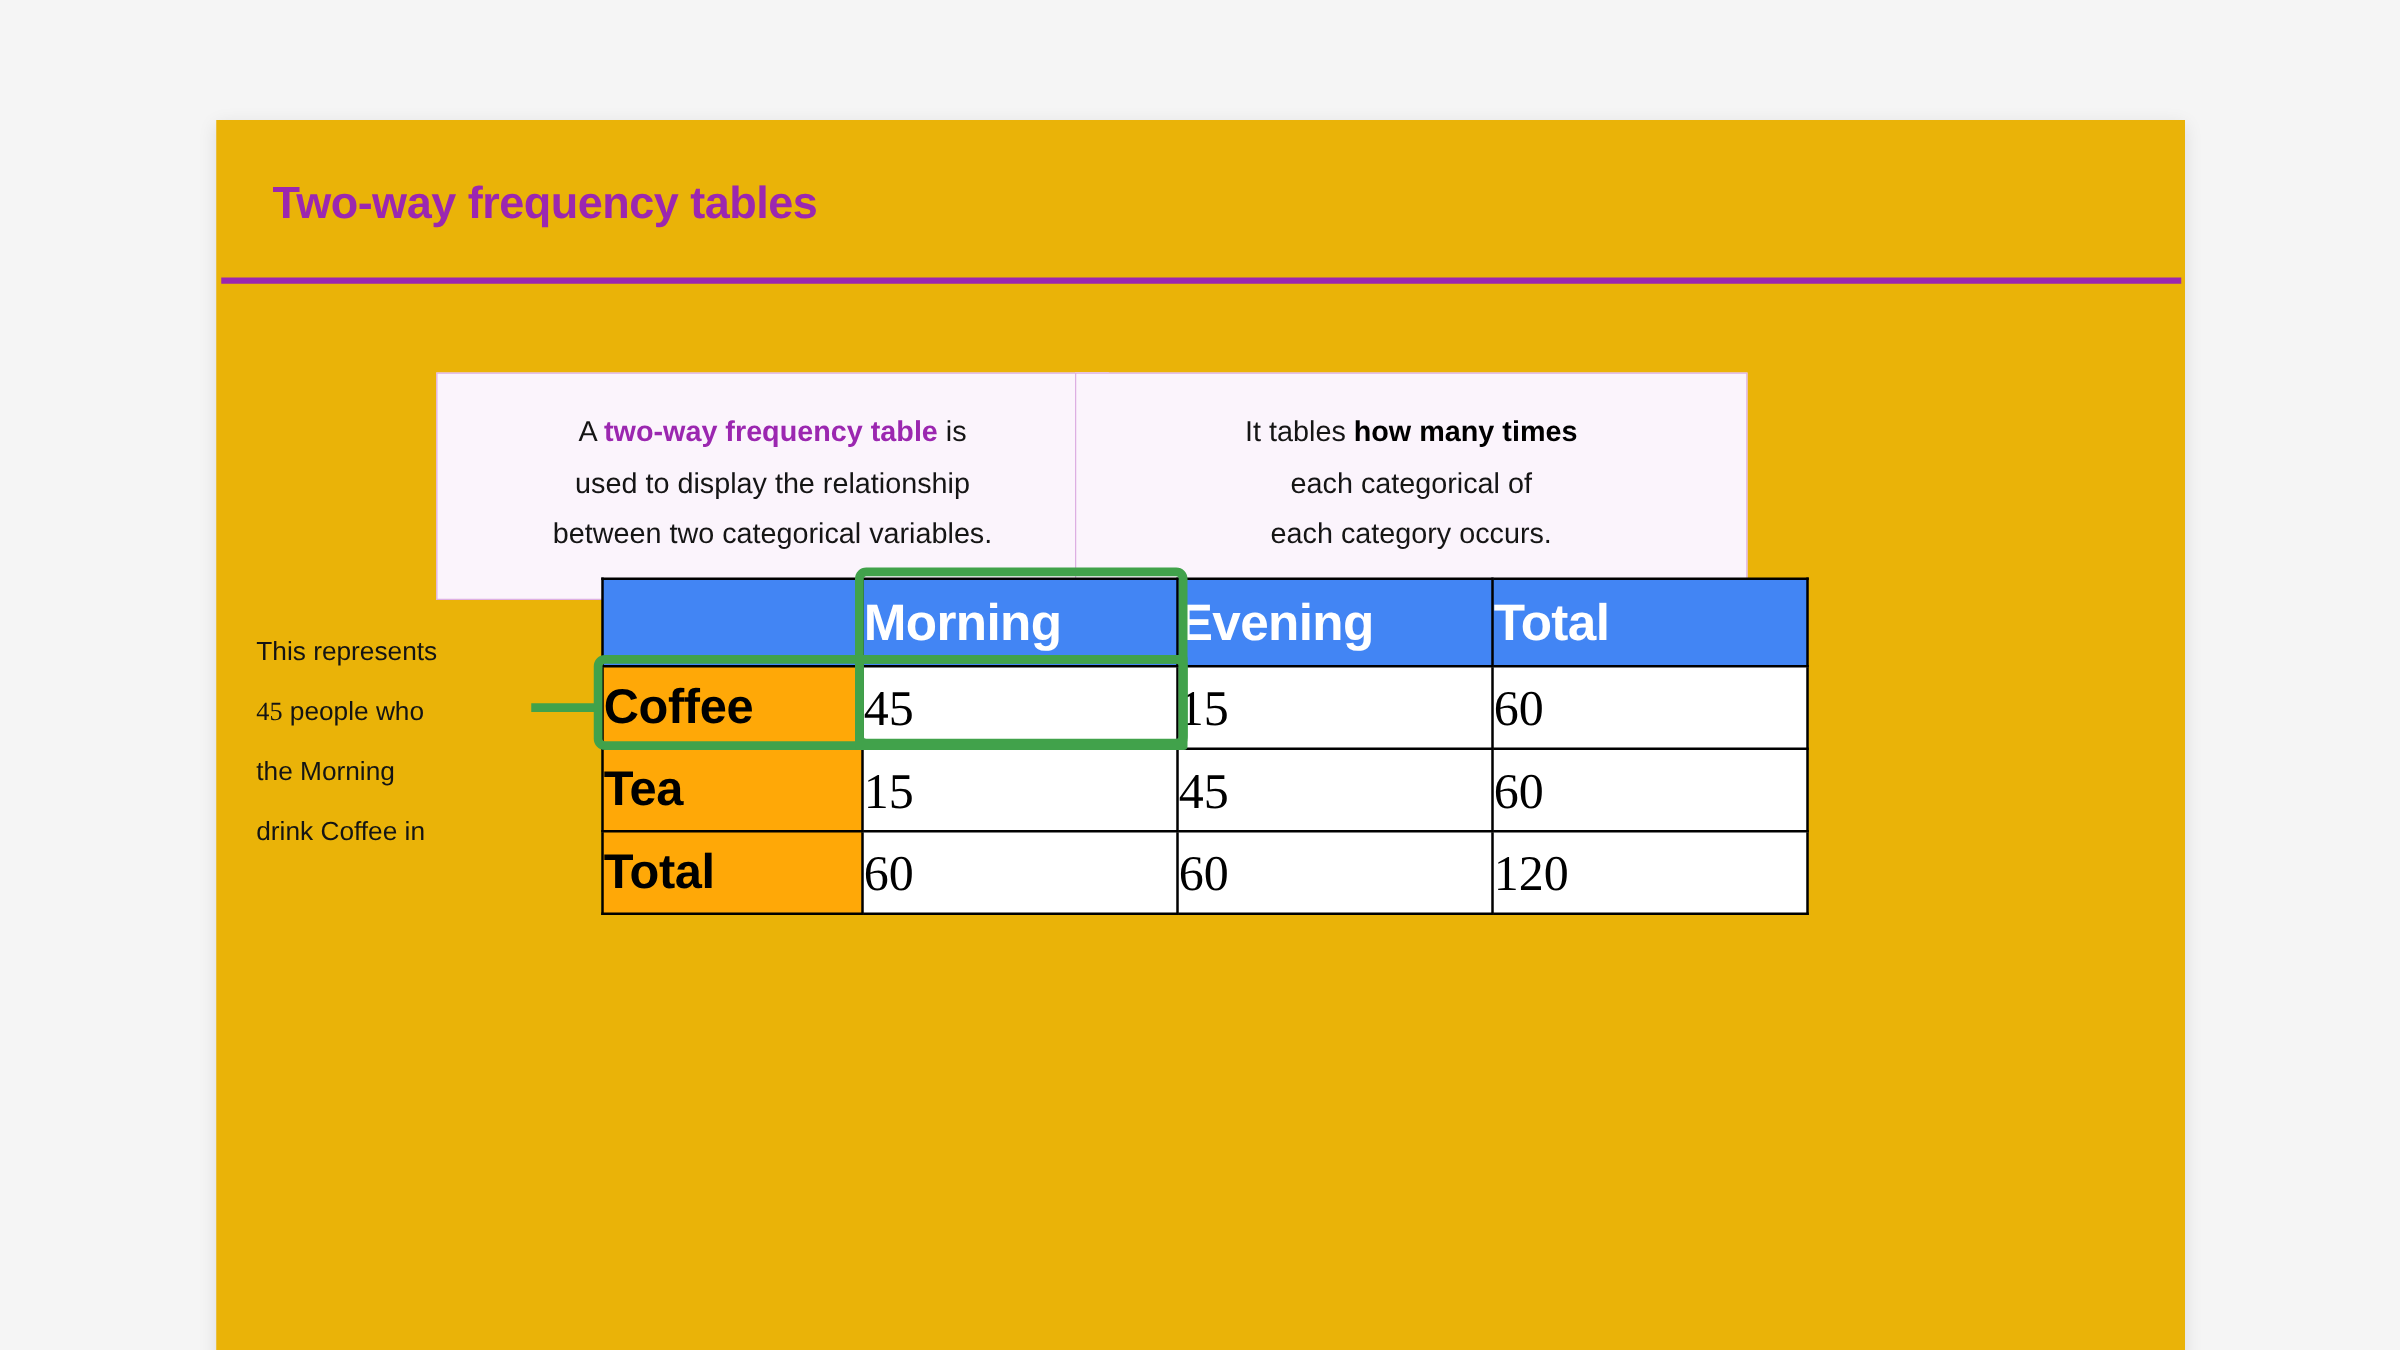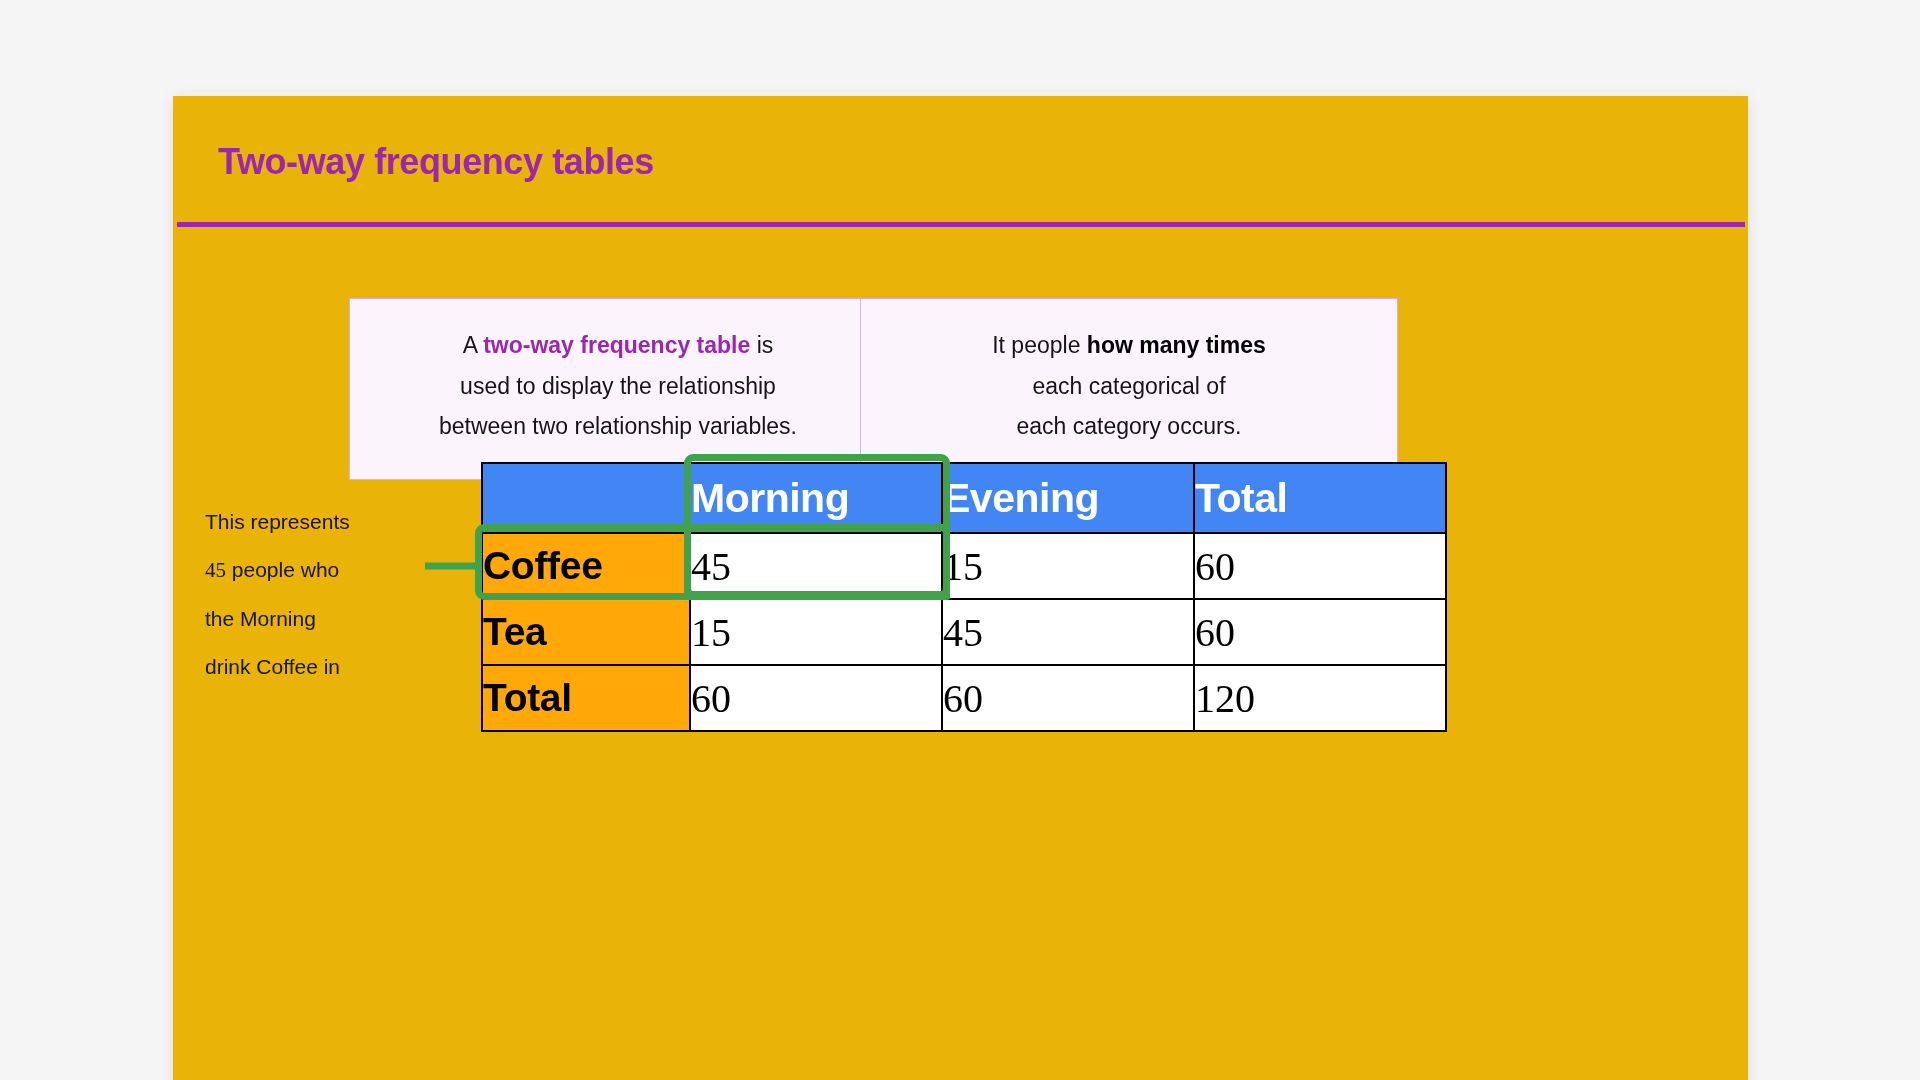--- a/index.html
+++ b/index.html
@@ -173,25 +173,25 @@
 <body>
 
 <div id="slide-card">
 
   <div id="page-title">Two-way frequency tables</div>
   <div id="title-divider"></div>
 
   <div class="callout" id="callout-definition">
     <span class="line"><span>A </span><span class="hl-purple">two-way frequency table</span><span> is</span></span>
     <span class="line">used to display the relationship</span>
-    <span class="line">between two relationship variables.</span>
+    <span class="line">between two categorical variables.</span>
   </div>
 
   <div class="callout" id="callout-purpose">
-    <span class="line"><span>It people </span><span class="hl-bold">how many times</span><span></span></span>
+    <span class="line"><span>It tables </span><span class="hl-bold">how many times</span><span></span></span>
     <span class="line">each categorical of</span>
     <span class="line">each category occurs.</span>
   </div>
 
   <div id="annotation-text">
     <div>This represents</div>
     <div><span class="serif-num">45</span><span> people who</span></div>
     <div>the Morning</div>
     <div>drink Coffee in</div>
   </div>

